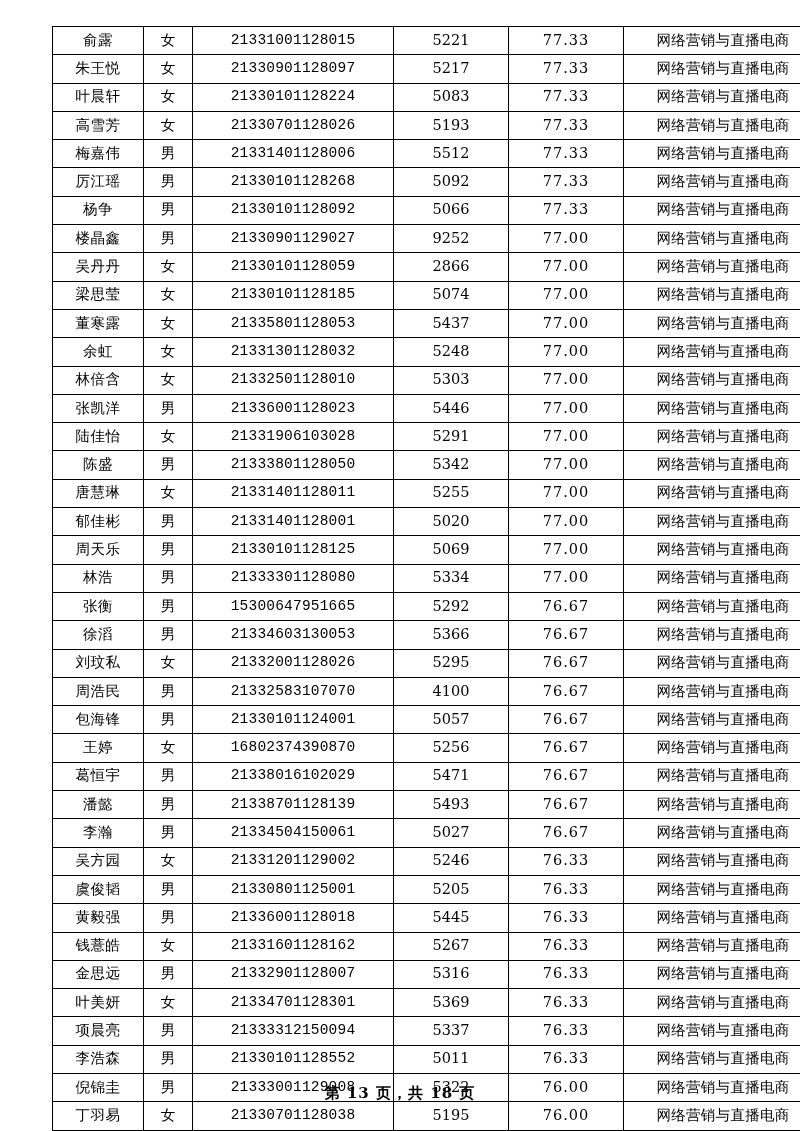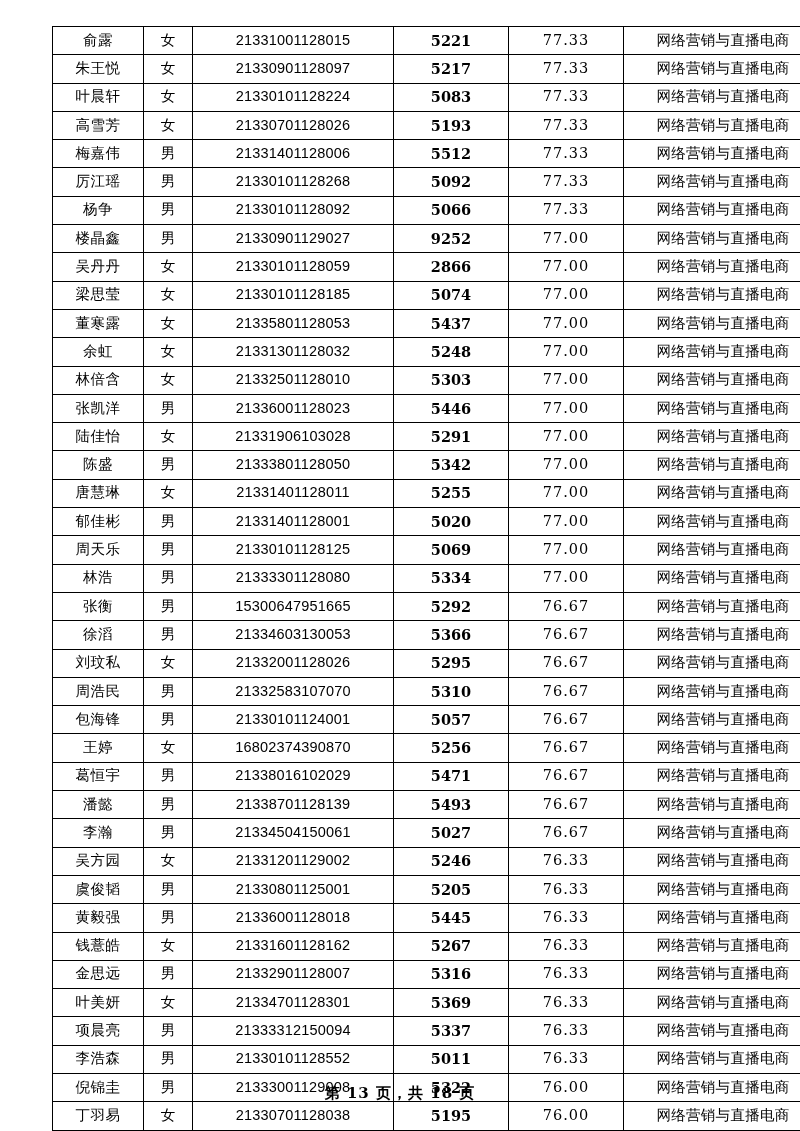--- a/index.html
+++ b/index.html
@@ -33,22 +33,22 @@
     padding: 0 2px;
     text-align: center;
     vertical-align: middle;
     font-size: 14.5px;
     line-height: 1.1;
     white-space: nowrap;
     overflow: hidden;
   }
   td.c-name   { width: 86px;  font-family: "DejaVu Serif","Liberation Serif",serif; letter-spacing: 0.5px; }
   td.c-gender { width: 44px; }
-  td.c-id     { width: 196px; font-family: Liberation Sans, sans-serif; letter-spacing: 0.2px; }
-  td.c-num    { width: 110px; font-weight: bold; }
+  td.c-id     { width: 196px; font-family: Liberation Mono, monospace; letter-spacing: 0.2px; }
+  td.c-num    { width: 110px; font-weight: normal; }
   td.c-score  { width: 110px; font-weight: normal; letter-spacing: 1px; }
   td.c-major  { width: 194px; letter-spacing: 0.3px; }
   .footer {
     position: absolute;
     left: 0;
     right: 0;
     bottom: 28px;
     text-align: center;
     font-size: 15px;
     font-weight: bold;
@@ -243,21 +243,21 @@
           <td class="c-gender">女</td>
           <td class="c-id">21332001128026</td>
           <td class="c-num">5295</td>
           <td class="c-score">76.67</td>
           <td class="c-major">网络营销与直播电商</td>
         </tr>
         <tr>
           <td class="c-name">周浩民</td>
           <td class="c-gender">男</td>
           <td class="c-id">21332583107070</td>
-          <td class="c-num">5310</td>
+          <td class="c-num">4100</td>
           <td class="c-score">76.67</td>
           <td class="c-major">网络营销与直播电商</td>
         </tr>
         <tr>
           <td class="c-name">包海锋</td>
           <td class="c-gender">男</td>
           <td class="c-id">21330101124001</td>
           <td class="c-num">5057</td>
           <td class="c-score">76.67</td>
           <td class="c-major">网络营销与直播电商</td>

